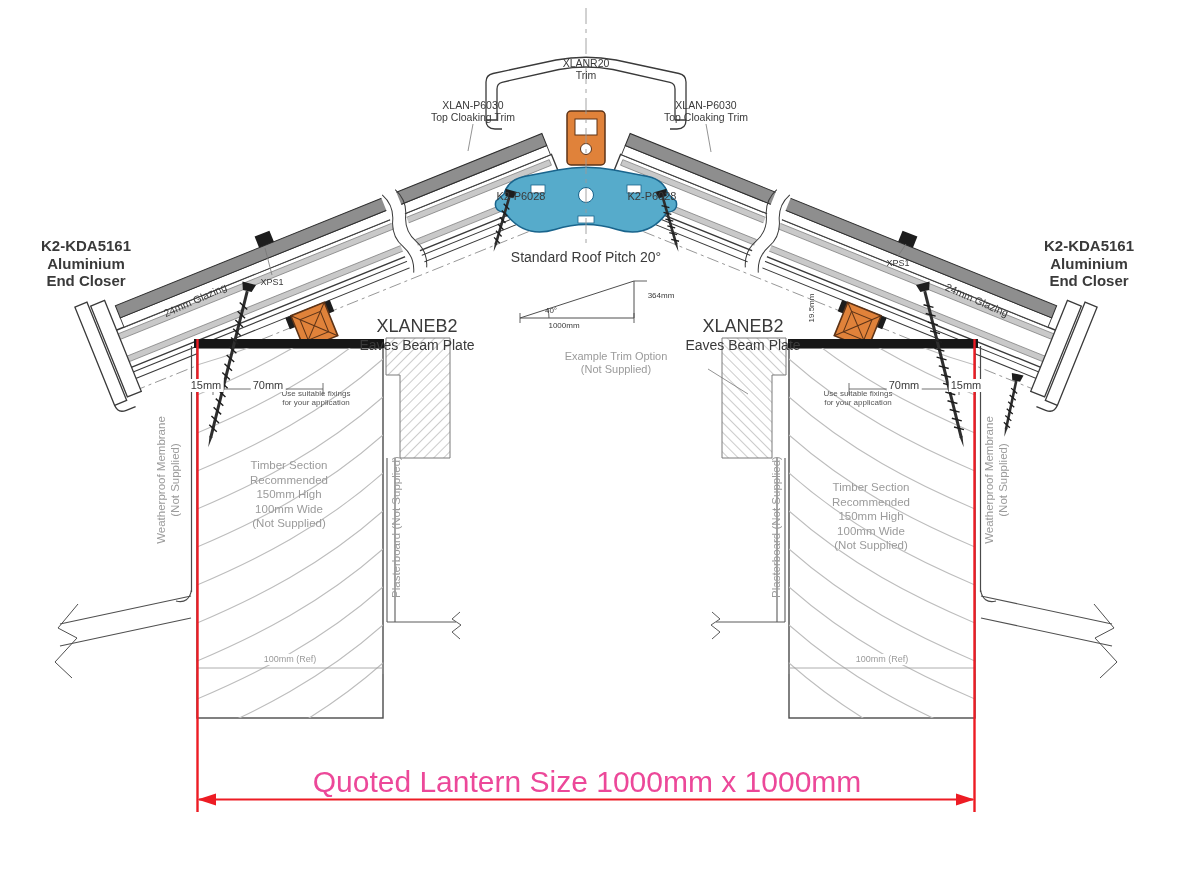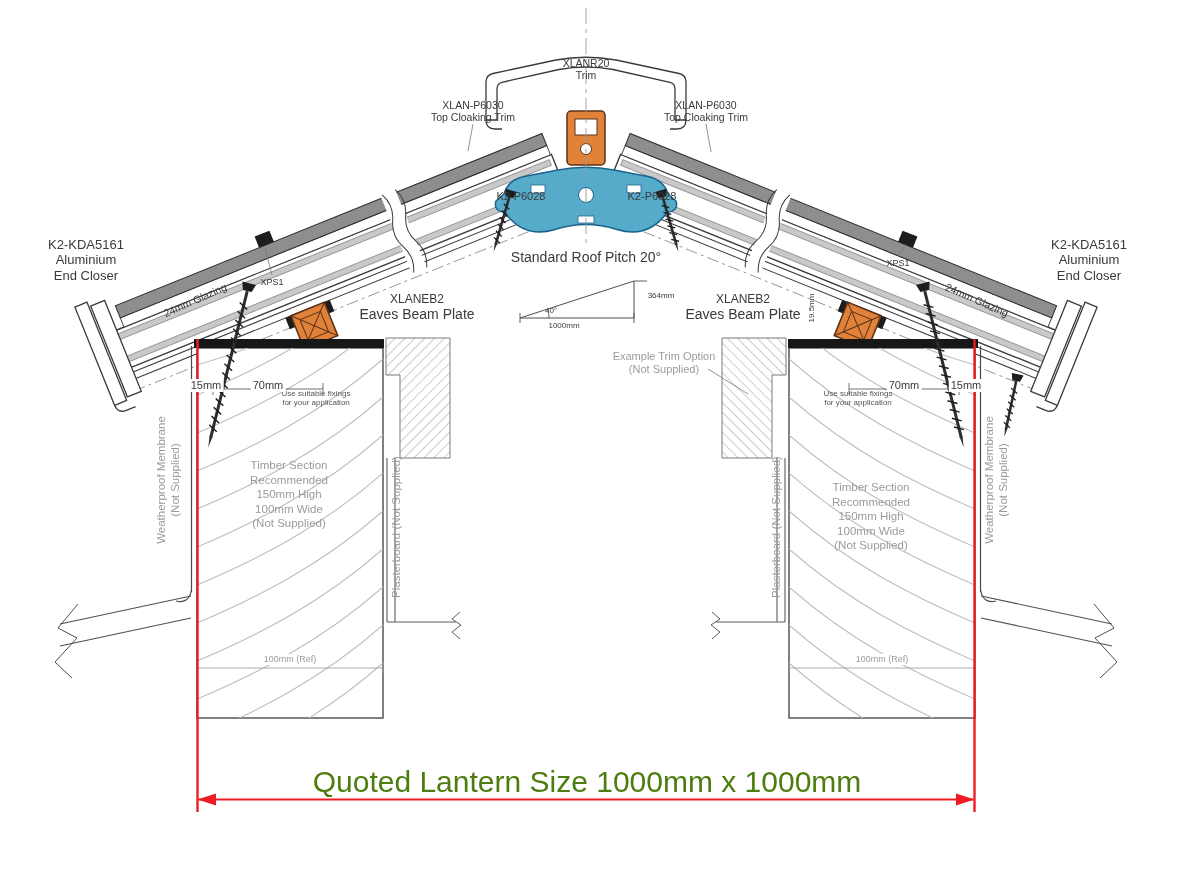--- a/index.html
+++ b/index.html
@@ -6,25 +6,25 @@
   #stage{position:relative;width:1184px;height:872px;background:#fff;overflow:hidden;
          font-family:"Liberation Sans","DejaVu Sans",sans-serif;}
   #linework{position:absolute;left:0;top:0;}
   .lbl{position:absolute;color:#2e2e2e;white-space:nowrap;line-height:1.18;}
   .c{transform:translateX(-50%);text-align:center;}
   .rot{transform:translate(-50%,-50%) rotate(-90deg);text-align:center;}
   .rm24{transform:translate(-50%,-50%) rotate(-24deg);}
   .rp24{transform:translate(-50%,-50%) rotate(24deg);}
   .gray{color:#9b9b9b;}
   .dk{color:#3a3a3a;}
-  .red{color:#4d7c0f;}
+  .red{color:#ec4899;}
   .box{background:#fff;padding:0 2px;}
-  .s8{font-size:8px;}  .s85{font-size:11px;} .s9{font-size:9px;} .s95{font-size:13px;}
+  .s8{font-size:8px;}  .s85{font-size:11px;} .s9{font-size:9px;} .s95{font-size:15px;font-weight:bold;}
   .s10{font-size:10.5px;} .s11{font-size:11px;} .s115{font-size:11.5px;}
-  .s12{font-size:14px;} .s13{font-size:12px;} .s30{font-size:30px;}
+  .s12{font-size:14px;} .s13{font-size:18px;margin-top:24px;} .s30{font-size:30px;}
 </style>
 </head>
 <body>
 
 <div id="stage">
 
 <svg id="linework" width="1184" height="872" viewBox="0 0 1184 872">
   <defs>
     <pattern id="hatch" width="7" height="7" patternUnits="userSpaceOnUse" patternTransform="rotate(45)">
       <rect width="7" height="7" fill="#fff"></rect>
@@ -219,21 +219,21 @@
 
 <div class="lbl c s8" style="left:316px;top:389px;color:#555;">
   <div>Use suitable fixings</div>
   <div>for your application</div>
 </div>
 <div class="lbl c s8" style="left:858px;top:389px;color:#555;">
   <div>Use suitable fixings</div>
   <div>for your application</div>
 </div>
 
-<div class="lbl c s11 gray" style="left:664px;top:350px;">
+<div class="lbl c s11 gray" style="left:616px;top:350px;">
   <div>Example Trim Option</div>
   <div>(Not Supplied)</div>
 </div>
 
 <div class="lbl c s115 gray" style="left:289px;top:458px;line-height:14.5px;">
   <div>Timber Section</div>
   <div>Recommended</div>
   <div>150mm High</div>
   <div>100mm Wide</div>
   <div>(Not Supplied)</div>

